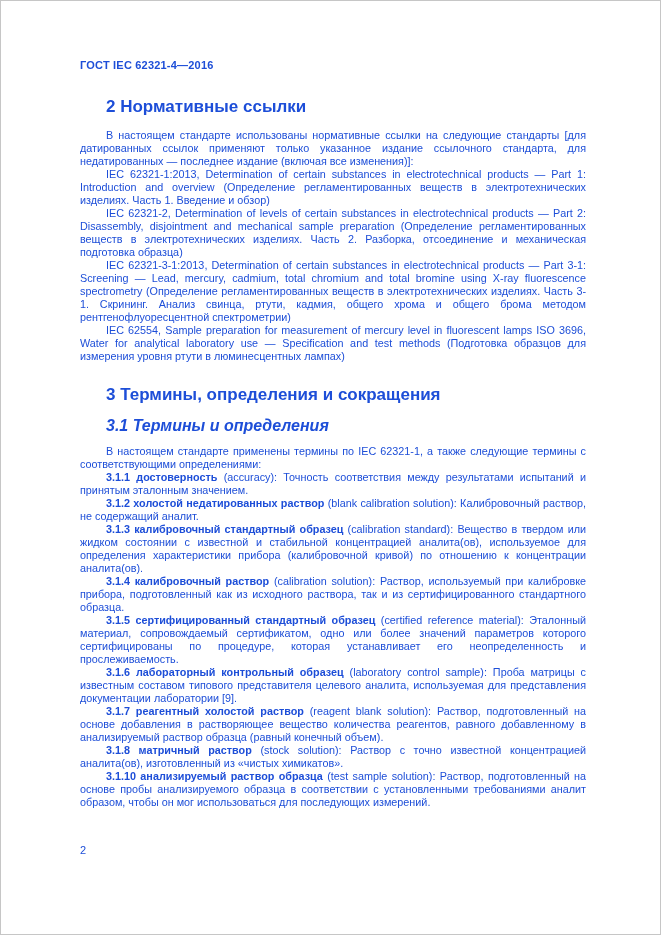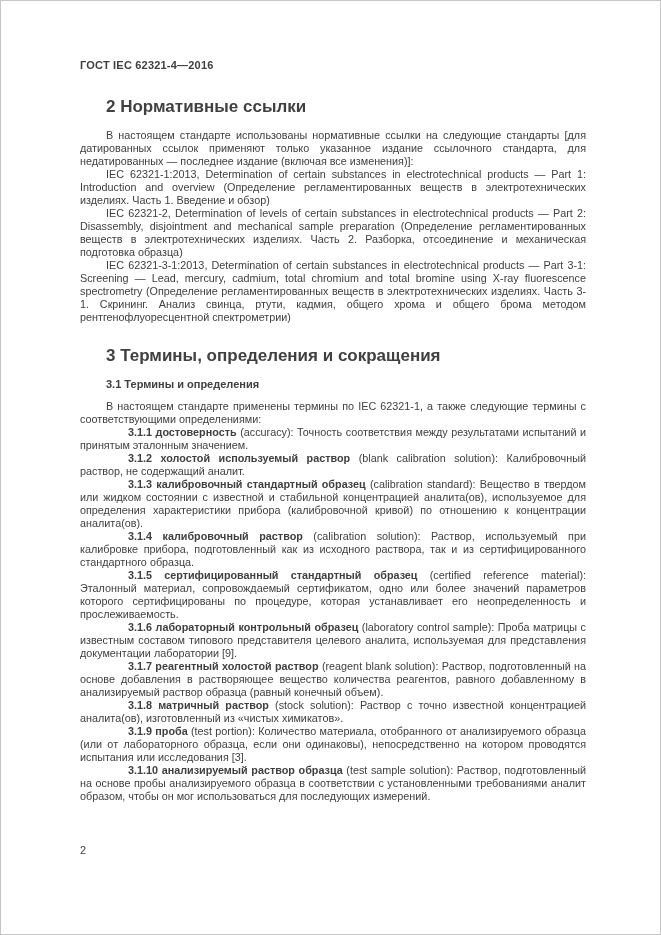--- a/index.html
+++ b/index.html
@@ -9,21 +9,21 @@
   }
   .page {
     width: 661px;
     height: 935px;
     background: #ffffff;
     border: 1px solid #c6c6c6;
     box-sizing: border-box;
     position: relative;
     overflow: hidden;
     font-family: "Liberation Sans", "DejaVu Sans", sans-serif;
-    color: #404040;
+    color: #1d4ed8;
   }
   .content {
     position: absolute;
     left: 79px;
     top: 58px;
     width: 506px;
   }
   .doc-header {
     font-size: 11px;
     font-weight: bold;
@@ -32,32 +32,33 @@
   }
   .h-section {
     font-size: 17px;
     font-weight: bold;
     margin: 0 0 12px 26px;
   }
   .h-section.second {
     margin-top: 22px;
   }
   .h-sub {
-    font-size: 11px;
+    font-size: 16px;
     font-weight: bold;
     margin: 0 0 10px 26px;
+    font-style: italic;
   }
   p.body {
     font-size: 10.8px;
     line-height: 13px;
     text-align: justify;
     text-indent: 26px;
     margin: 0;
   }
-  .b { font-weight: bold; margin-left: 22px; }
+  .b { font-weight: bold; }
   .page-number {
     position: absolute;
     left: 79px;
     bottom: 78px;
     font-size: 11px;
   }
 </style>
 </head>
 <body>
 
@@ -65,34 +66,34 @@
   <div class="content">
 
     <div class="doc-header">ГОСТ IEC 62321-4—2016</div>
 
     <h2 class="h-section">2 Нормативные ссылки</h2>
 
     <p class="body">В настоящем стандарте использованы нормативные ссылки на следующие стандарты [для датированных ссылок применяют только указанное издание ссылочного стандарта, для недатированных — последнее издание (включая все изменения)]:</p>
     <p class="body">IEC 62321-1:2013, Determination of certain substances in electrotechnical products — Part 1: Introduction and overview (Определение регламентированных веществ в электротехнических изделиях. Часть 1. Введение и обзор)</p>
     <p class="body">IEC 62321-2, Determination of levels of certain substances in electrotechnical products — Part 2: Disassembly, disjointment and mechanical sample preparation (Определение регламентированных веществ в электротехнических изделиях. Часть 2. Разборка, отсоединение и механическая подготовка образца)</p>
     <p class="body">IEC 62321-3-1:2013, Determination of certain substances in electrotechnical products — Part 3-1: Screening — Lead, mercury, cadmium, total chromium and total bromine using X-ray fluorescence spectrometry (Определение регламентированных веществ в электротехнических изделиях. Часть 3-1. Скрининг. Анализ свинца, ртути, кадмия, общего хрома и общего брома методом рентгенофлуоресцентной спектрометрии)</p>
+    <p class="body">IEC 62554, Sample preparation for measurement of mercury level in fluorescent lamps ISO 3696, Water for analytical laboratory use — Specification and test methods (Подготовка образцов для измерения уровня ртути в люминесцентных лампах)</p>
 
     <h2 class="h-section second">3 Термины, определения и сокращения</h2>
 
     <div class="h-sub">3.1 Термины и определения</div>
 
     <p class="body">В настоящем стандарте применены термины по IEC 62321-1, а также следующие термины с соответствующими определениями:</p>
 
     <p class="body"><span class="b">3.1.1 достоверность</span><span> (accuracy): Точность соответствия между результатами испытаний и принятым эталонным значением.</span></p>
-    <p class="body"><span class="b">3.1.2 холостой используемый раствор</span><span> (blank calibration solution): Калибровочный раствор, не содержащий аналит.</span></p>
+    <p class="body"><span class="b">3.1.2 холостой недатированных раствор</span><span> (blank calibration solution): Калибровочный раствор, не содержащий аналит.</span></p>
     <p class="body"><span class="b">3.1.3 калибровочный стандартный образец</span><span> (calibration standard): Вещество в твердом или жидком состоянии с известной и стабильной концентрацией аналита(ов), используемое для определения характеристики прибора (калибровочной кривой) по отношению к концентрации аналита(ов).</span></p>
     <p class="body"><span class="b">3.1.4 калибровочный раствор</span><span> (calibration solution): Раствор, используемый при калибровке прибора, подготовленный как из исходного раствора, так и из сертифицированного стандартного образца.</span></p>
     <p class="body"><span class="b">3.1.5 сертифицированный стандартный образец</span><span> (certified reference material): Эталонный материал, сопровождаемый сертификатом, одно или более значений параметров которого сертифицированы по процедуре, которая устанавливает его неопределенность и прослеживаемость.</span></p>
     <p class="body"><span class="b">3.1.6 лабораторный контрольный образец</span><span> (laboratory control sample): Проба матрицы с известным составом типового представителя целевого аналита, используемая для представления документации лаборатории [9].</span></p>
     <p class="body"><span class="b">3.1.7 реагентный холостой раствор</span><span> (reagent blank solution): Раствор, подготовленный на основе добавления в растворяющее вещество количества реагентов, равного добавленному в анализируемый раствор образца (равный конечный объем).</span></p>
     <p class="body"><span class="b">3.1.8 матричный раствор</span><span> (stock solution): Раствор с точно известной концентрацией аналита(ов), изготовленный из «чистых химикатов».</span></p>
-    <p class="body"><span class="b">3.1.9 проба</span><span> (test portion): Количество материала, отобранного от анализируемого образца (или от лабораторного образца, если они одинаковы), непосредственно на котором проводятся испытания или исследования [3].</span></p>
     <p class="body"><span class="b">3.1.10 анализируемый раствор образца</span><span> (test sample solution): Раствор, подготовленный на основе пробы анализируемого образца в соответствии с установленными требованиями аналит образом, чтобы он мог использоваться для последующих измерений.</span></p>
 
   </div>
 
   <div class="page-number">2</div>
 </div>
 
 </body></html>

